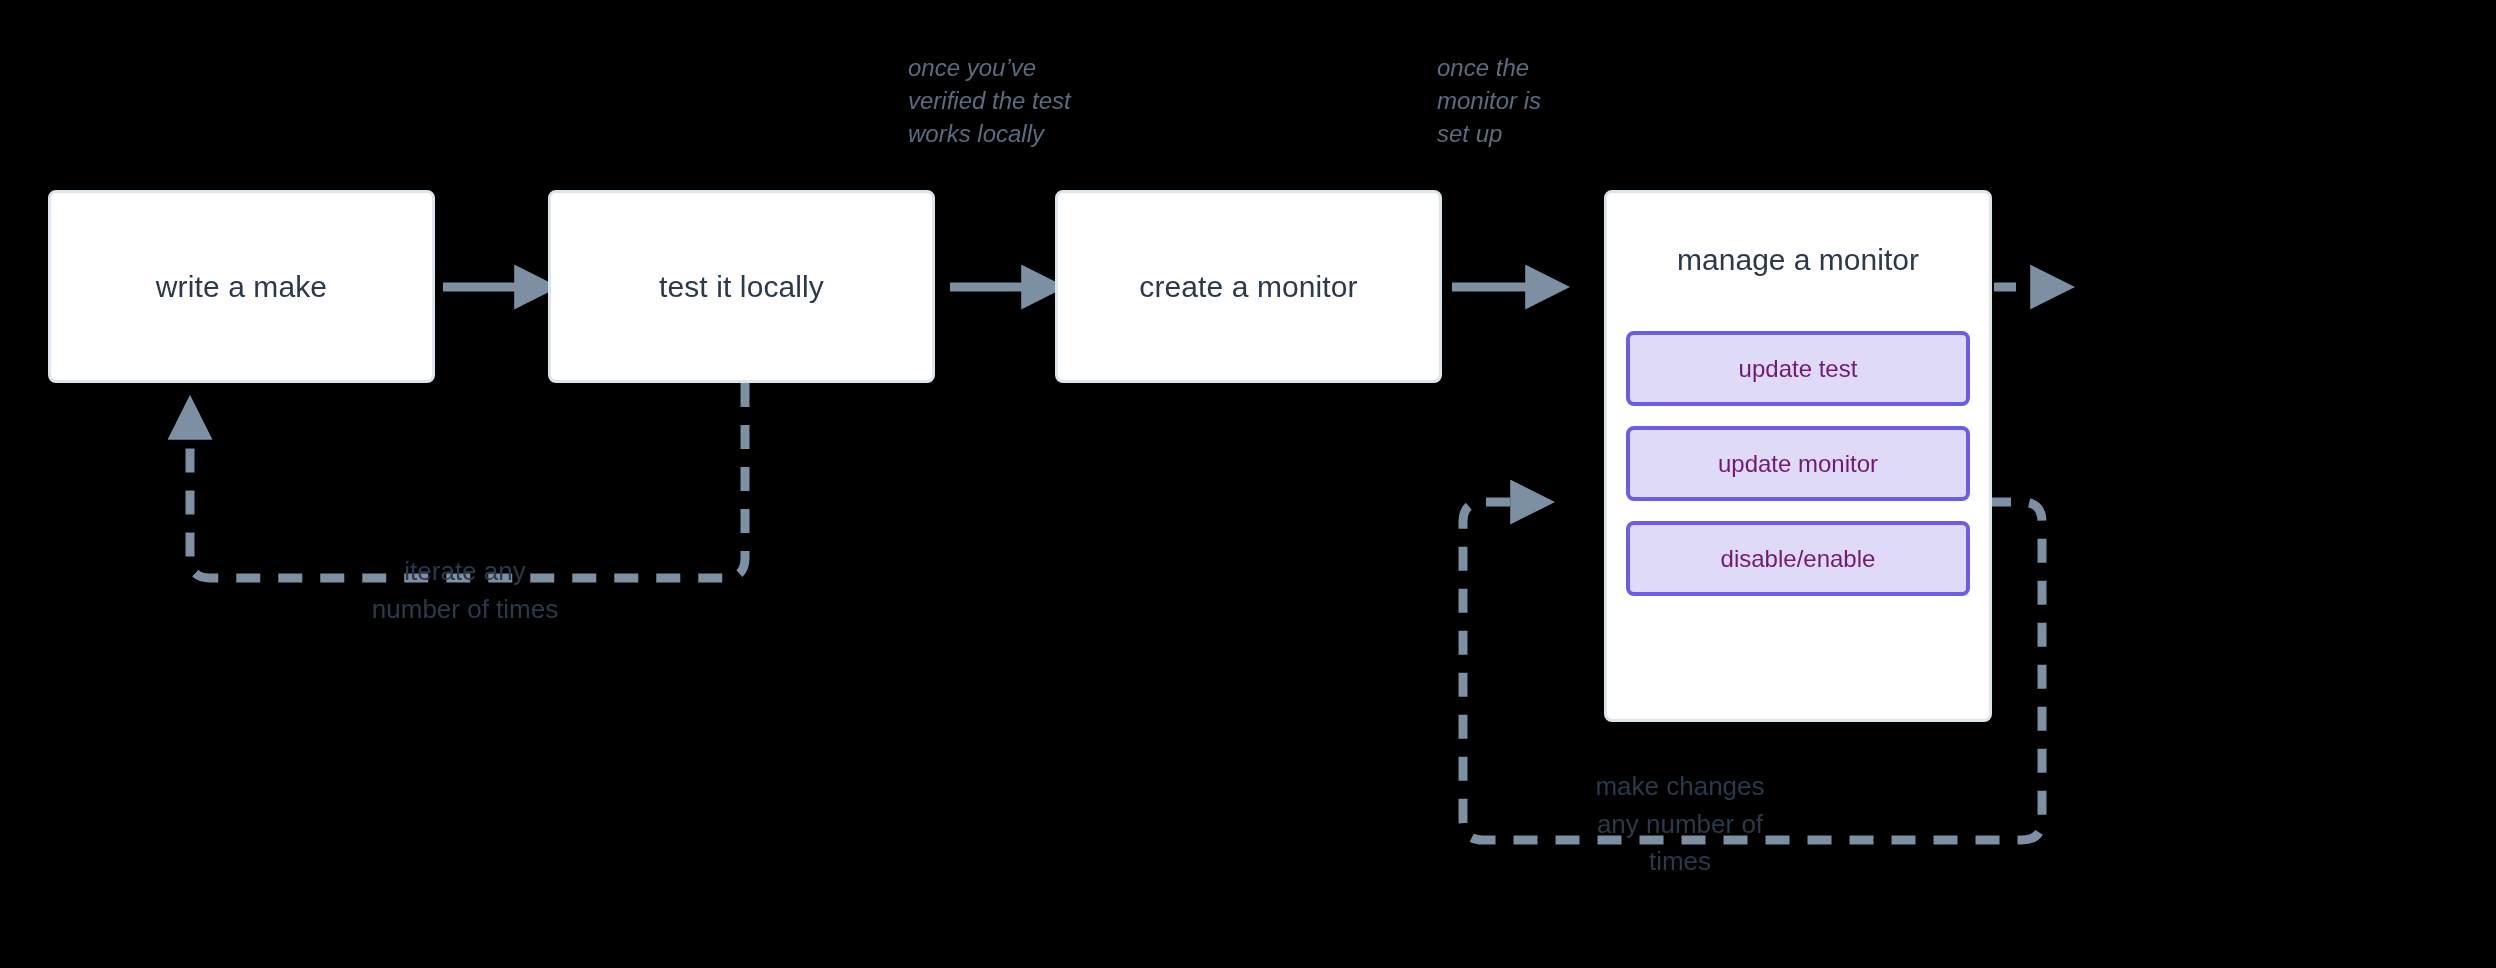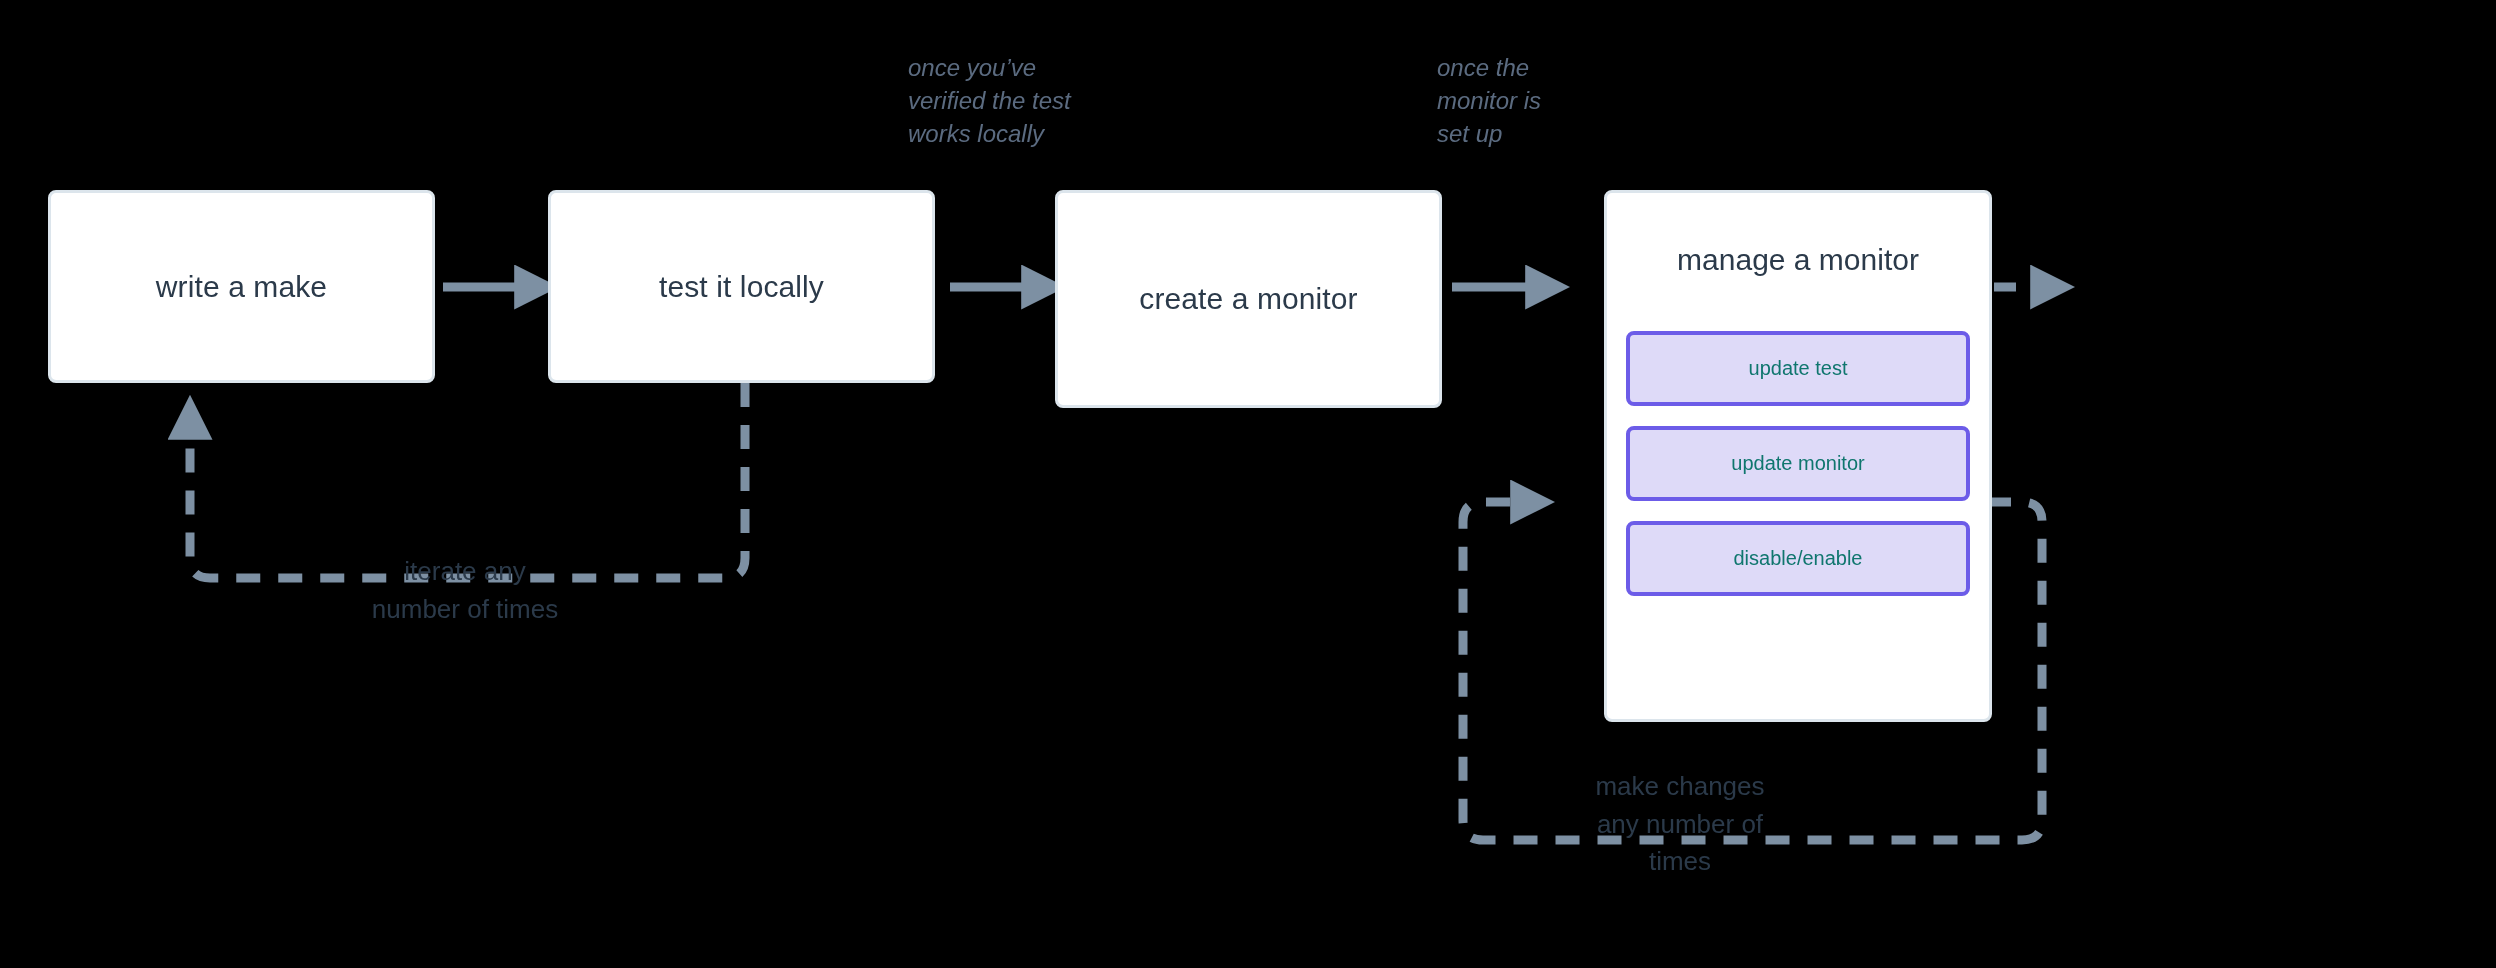--- a/index.html
+++ b/index.html
@@ -66,22 +66,22 @@
     background: #dedaf8;
     border: 4px solid #6c5ce8;
     border-radius: 8px;
     box-sizing: border-box;
     display: flex;
     align-items: center;
     justify-content: center;
   }
   .sub-node:last-child { margin-bottom: 0; }
   .sub-label {
-    font-size: 20px;
-    color: #0f766e;
+    font-size: 24px;
+    color: #701a75;
     white-space: nowrap;
   }
 
   
   .annotation {
     position: absolute;
     font-size: 24px;
     font-style: italic;
     line-height: 1.38;
     color: #5b6b80;
@@ -147,21 +147,21 @@
   </svg>
 
   <div class="node" style="left:48px; top:190px; width:387px; height:193px;">
     <span class="node-label">write a make</span>
   </div>
 
   <div class="node" style="left:548px; top:190px; width:387px; height:193px;justify-content:center;">
     <span class="node-label">test it locally</span>
   </div>
 
-  <div class="node" style="left:1055px; top:190px; width:387px; height:218px;">
+  <div class="node" style="left:1055px; top:190px; width:387px; height:193px;">
     <span class="node-label">create a monitor</span>
   </div>
 
   <div class="node container" style="left:1558px; top:190px; width:388px; height:532px;">
     <div class="container-title">manage a monitor</div>
     <div class="sub-list">
       <div class="sub-node">
         <span class="sub-label">update test</span>
       </div>
       <div class="sub-node">

